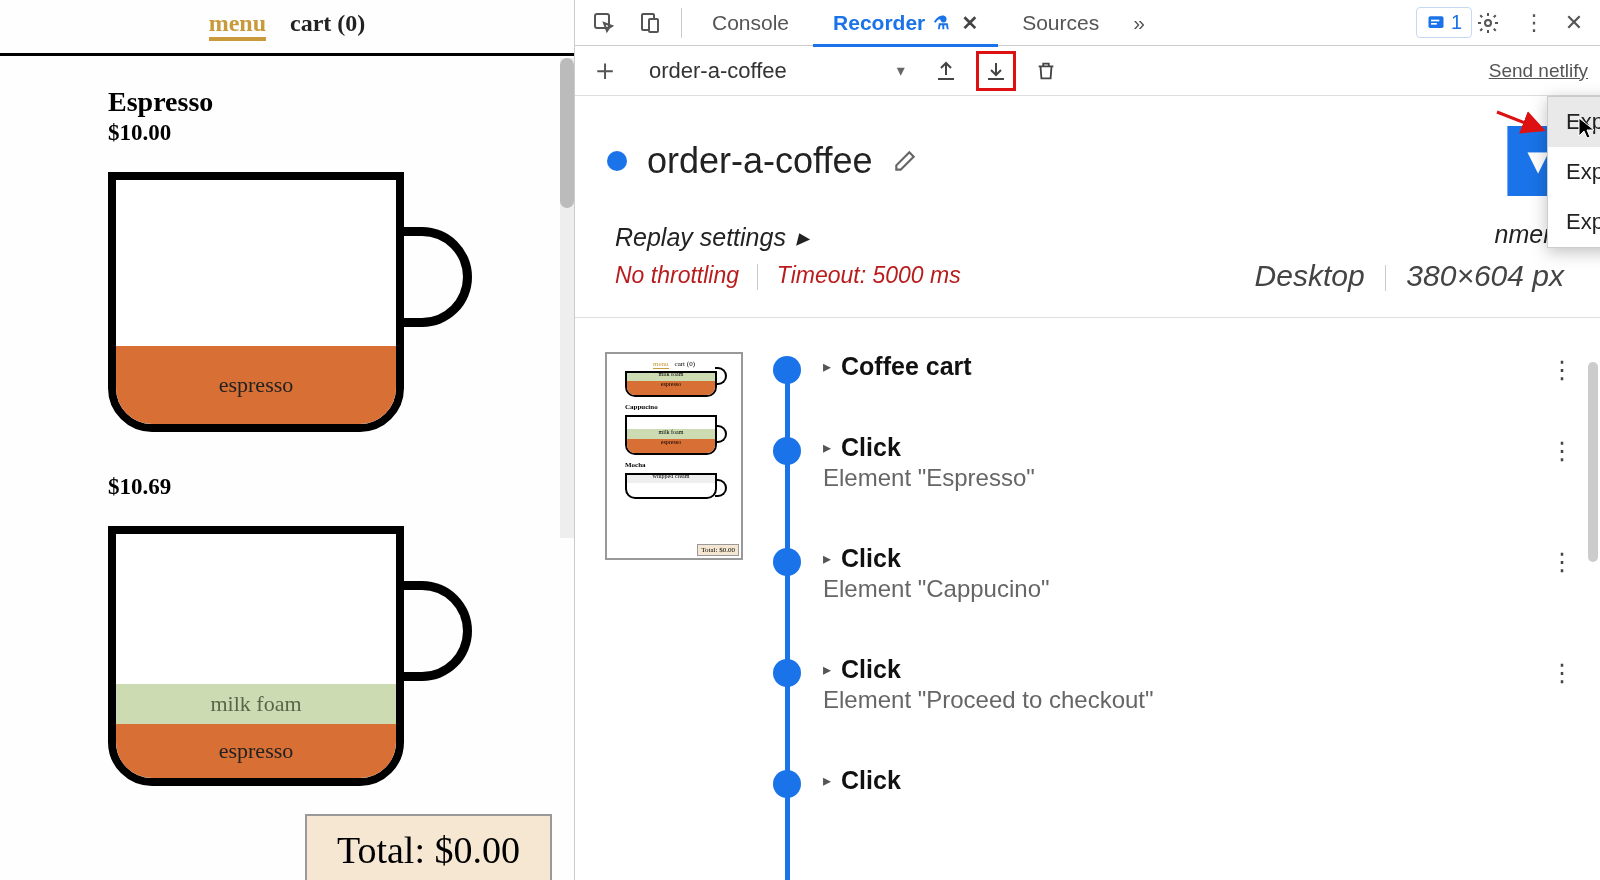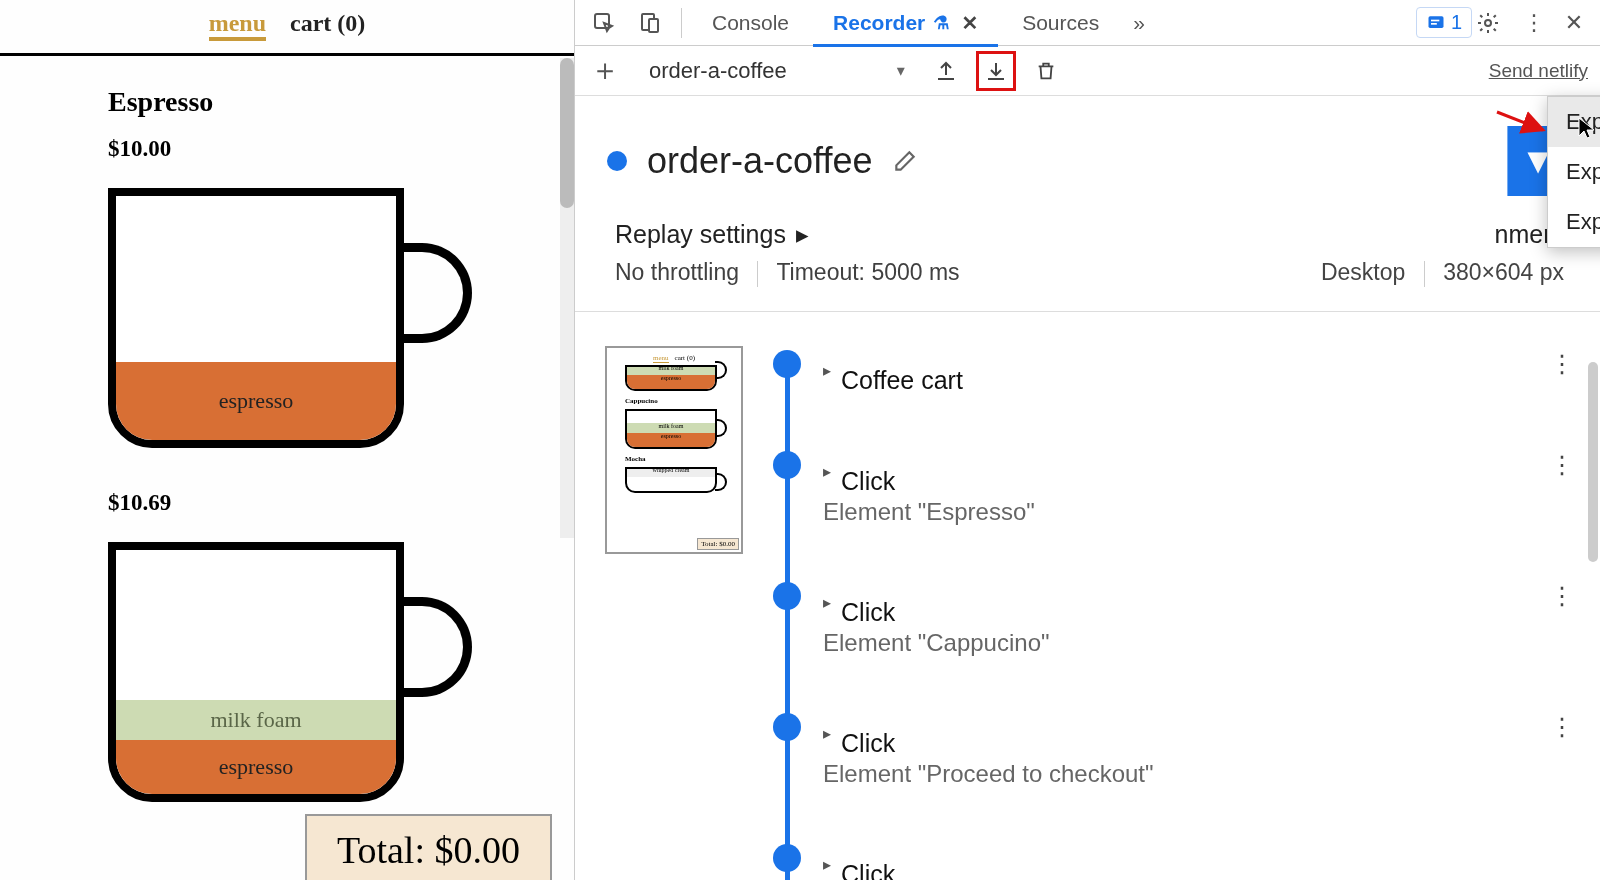--- a/index.html
+++ b/index.html
@@ -9,21 +9,21 @@
   
   
   .site { width: 575px; height: 100%; border-right: 1px solid #ccc; position: relative; background: #fefefe; padding-top: 4px; }
   .site-nav { display: flex; justify-content: center; gap: 24px; padding: 6px 0 2px; font-family: Georgia, serif; font-size: 24px; }
   .site-nav a { text-decoration: none; color: #222; font-weight: bold; }
   .site-nav a.active { color: #c89a3b; border-bottom: 4px solid #c89a3b; }
   .site-hr { border: none; border-top: 3px solid #000; margin: 10px 0 0 0; }
   .site-body { padding: 30px 0 0 108px; font-family: Georgia, serif; overflow: hidden; height: calc(100% - 60px); position: relative; }
   .product { margin-bottom: 42px; }
   .prod-name { font-size: 28px; font-weight: bold; }
-  .prod-price { font-size: 23px; font-weight: bold; margin-top: 18px; }
+  .prod-price { font-size: 23px; font-weight: bold; margin-top: 2px; }
   .cup { position: relative; margin-top: 26px; }
   .cup-body { width: 296px; height: 260px; border: 8px solid #000; border-radius: 0 0 44px 44px; background: #fff; position: relative; overflow: hidden; }
   .cup-layer { position: absolute; left: 0; right: 0; text-align: center; font-size: 22px; display: flex; align-items: center; justify-content: center; }
   .cup-handle { position: absolute; width: 72px; height: 100px; border: 9px solid #000; border-left: none; border-radius: 0 60px 60px 0; top: 55px; left: 292px; }
   .layer-espresso { background: #d86f34; color: #222; }
   .layer-foam { background: #cddbb3; color: #5a6648; }
   .total-tip { position: absolute; bottom: -6px; right: 22px; background: #f6e7d2; border: 2px solid #999; padding: 12px 30px; font-size: 38px; font-family: Georgia, serif; }
   .site-scroll { position: absolute; right: 0; top: 58px; width: 14px; height: 480px; background: #eee; }
   .site-scroll-thumb { position: absolute; top: 0; width: 14px; height: 150px; background: #bbb; border-radius: 7px; }
 
@@ -50,47 +50,47 @@
   .toolbar .spacer { flex: 1; }
   .feedback { font-size: 19px; color: #555; text-decoration: underline; }
 
   .title-row { display: flex; align-items: center; gap: 20px; padding: 30px 32px 10px 32px; font-size: 36px; color: #222; }
   .title-dot { width: 20px; height: 20px; border-radius: 50%; background: #1a73e8; }
   .edit-pen { font-size: 26px; color: #666; }
   .title-row .spacer { flex: 1; }
   .perf-btn { background: #1a73e8; color: #fff; font-size: 22px; padding: 14px 18px; border-radius: 4px; display: flex; align-items: center; }
   .perf-caret { background: #1a73e8; color: #fff; border-left: 1px solid rgba(255,255,255,0.4); padding: 14px 12px; border-radius: 0 4px 4px 0; margin-left: 2px; }
 
-  .settings-row { display: flex; align-items: center; padding: 14px 36px 24px 40px; gap: 64px; }
+  .settings-row { display: flex; align-items: center; padding: 14px 36px 24px 40px; gap: 64px; font-style: italic; }
   .settings-col { display: flex; flex-direction: column; gap: 10px; }
   .settings-head { font-size: 25px; color: #222; display: flex; align-items: center; gap: 10px; }
-  .settings-sub { font-size: 23px; color: #404040; }
+  .settings-sub { font-size: 23px; color: #b91c1c; }
   .settings-sub span + span::before { content: " "; }
   .settings-sep { display: inline-block; width: 1px; height: 26px; background: #ccc; margin: 0 12px; vertical-align: middle; }
   .settings-row .spacer { flex: 1; }
   .env-head { font-size: 25px; color: #222; text-align: right; }
-  .env-sub { font-size: 23px; color: #444; }
+  .env-sub { font-size: 30px; color: #444; }
 
   .steps-area { border-top: 1px solid #ddd; padding: 34px 30px 0 30px; display: flex; gap: 30px; overflow: hidden; flex: 1; }
   .thumb { width: 138px; height: 208px; border: 2px solid #999; background: #fff; flex-shrink: 0; padding: 6px; font-size: 8px; font-family: Georgia, serif; overflow: hidden; position: relative; }
   .thumb-nav { display: flex; justify-content: center; gap: 6px; font-size: 7px; }
   .thumb-nav span:first-child { color: #c89a3b; border-bottom: 1px solid #c89a3b; }
   .thumb-cup { border: 2px solid #000; border-radius: 0 0 10px 10px; height: 40px; margin: 4px 18px 0 12px; position: relative; overflow: hidden; }
   .thumb-cup .te { background: #d86f34; position: absolute; left:0; right:0; bottom:0; height: 14px; font-size: 6px; text-align:center; }
   .thumb-cup .tf { background: #cddbb3; position: absolute; left:0; right:0; bottom: 14px; height: 10px; font-size: 6px; text-align:center; }
   .thumb-handle { position:absolute; width:12px; height:18px; border:2px solid #000; border-left:none; border-radius:0 10px 10px 0; }
   .thumb-label { font-size: 7px; font-weight: bold; margin: 6px 0 0 12px; }
   .thumb-total { position:absolute; bottom:2px; right:2px; background:#f6e7d2; border:1px solid #999; font-size:7px; padding:1px 3px; }
 
   .timeline { flex: 1; position: relative; }
   .tl-line { position: absolute; left: 12px; top: 12px; bottom: -40px; width: 5px; background: #1a73e8; }
   .step { position: relative; padding-left: 50px; margin-bottom: 52px; }
   .step-dot { position: absolute; left: 0; top: 4px; width: 28px; height: 28px; border-radius: 50%; background: #1a73e8; }
   .step-head { font-size: 25px; color: #111; display: flex; align-items: center; gap: 10px; }
-  .step-head b { font-weight: normal; margin-top: 20px; }
+  .step-head b { font-weight: bold; }
   .step-sub { font-size: 24px; color: #666; margin-top: 2px; }
   .tri { font-size: 16px; color: #555; }
   .step-kebab { position: absolute; right: -4px; top: 4px; font-size: 24px; color: #444; }
 
   .steps-scroll { position: absolute; right: 2px; top: 362px; bottom: 0; width: 10px; }
   .steps-scroll-thumb { position: absolute; top: 0; width: 10px; height: 200px; background: #ccc; border-radius: 5px; }
 
   
   .export-menu { position: absolute; top: 96px; left: 972px; width: 425px; background: #fff; box-shadow: 0 4px 16px rgba(0,0,0,0.25); border: 1px solid #ccc; z-index: 50; }
   .export-item { padding: 12px 18px; font-size: 22px; color: #222; }

